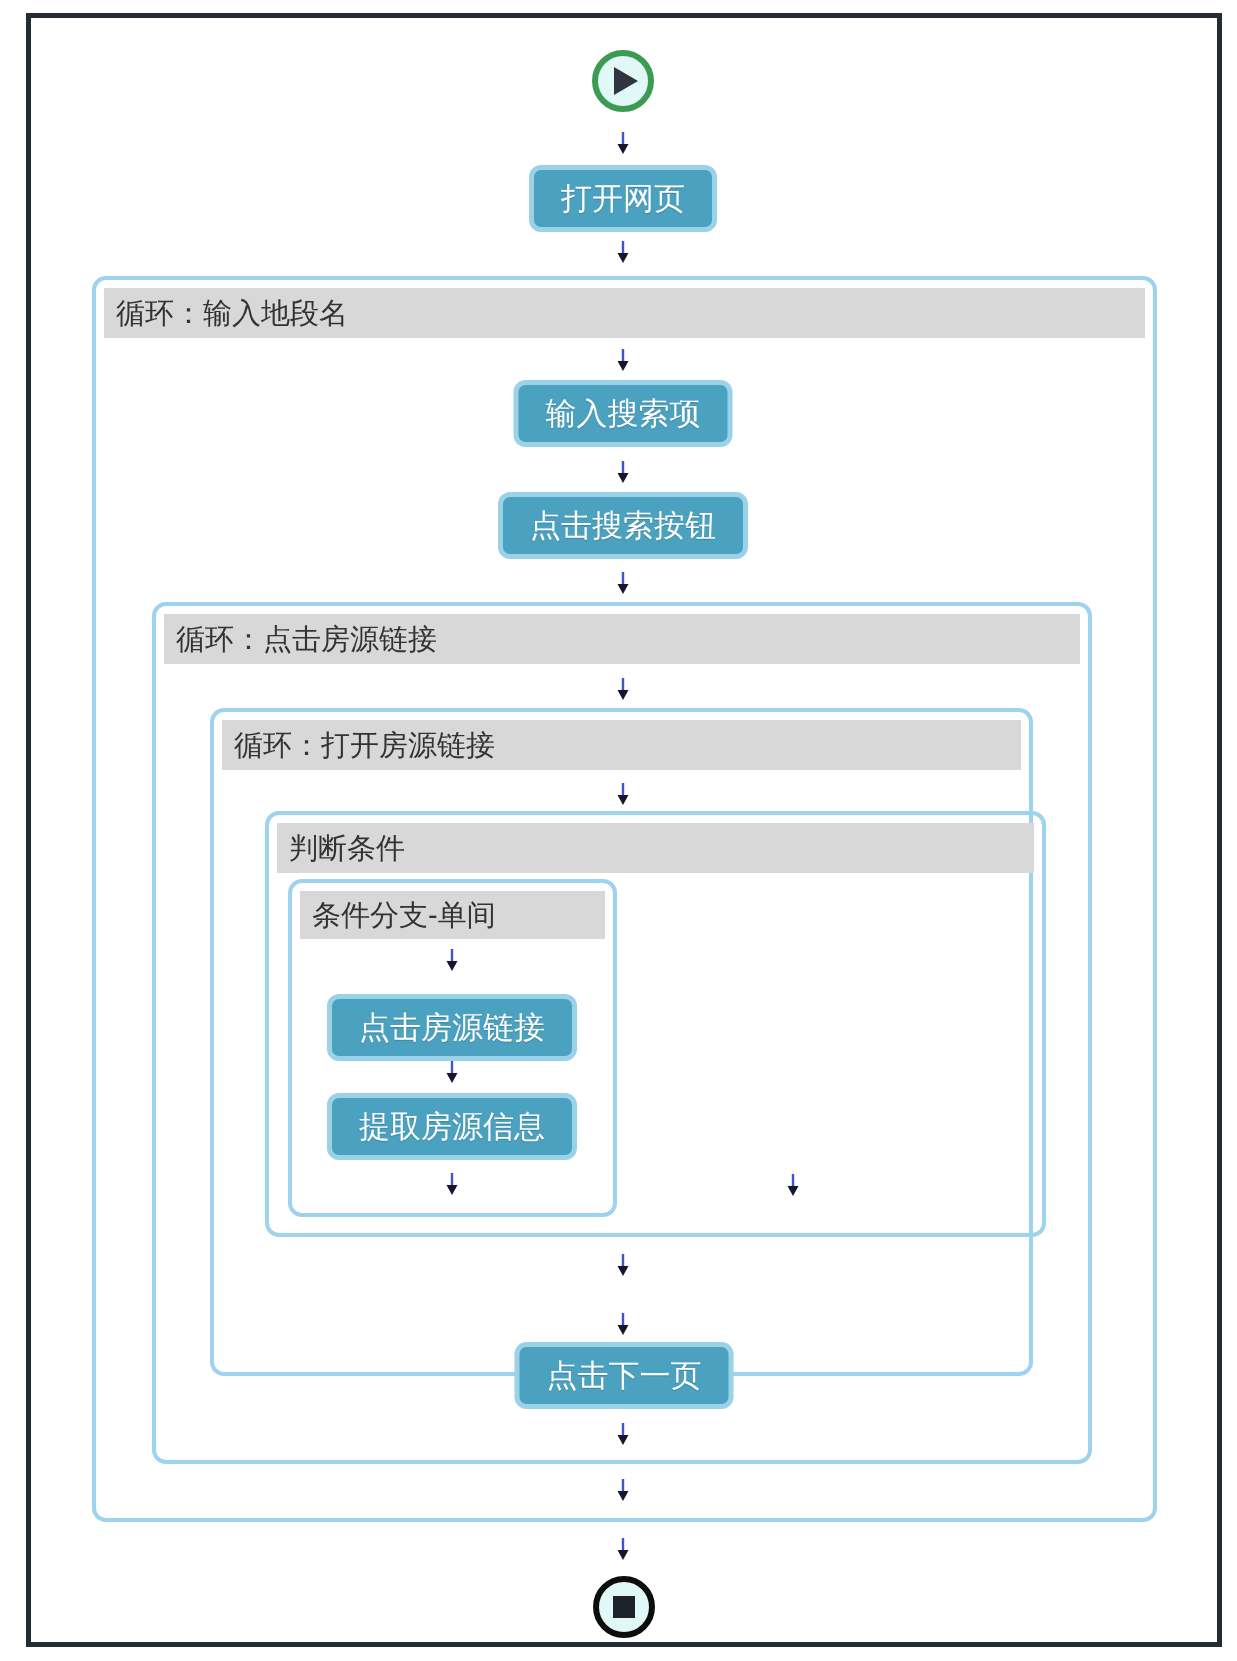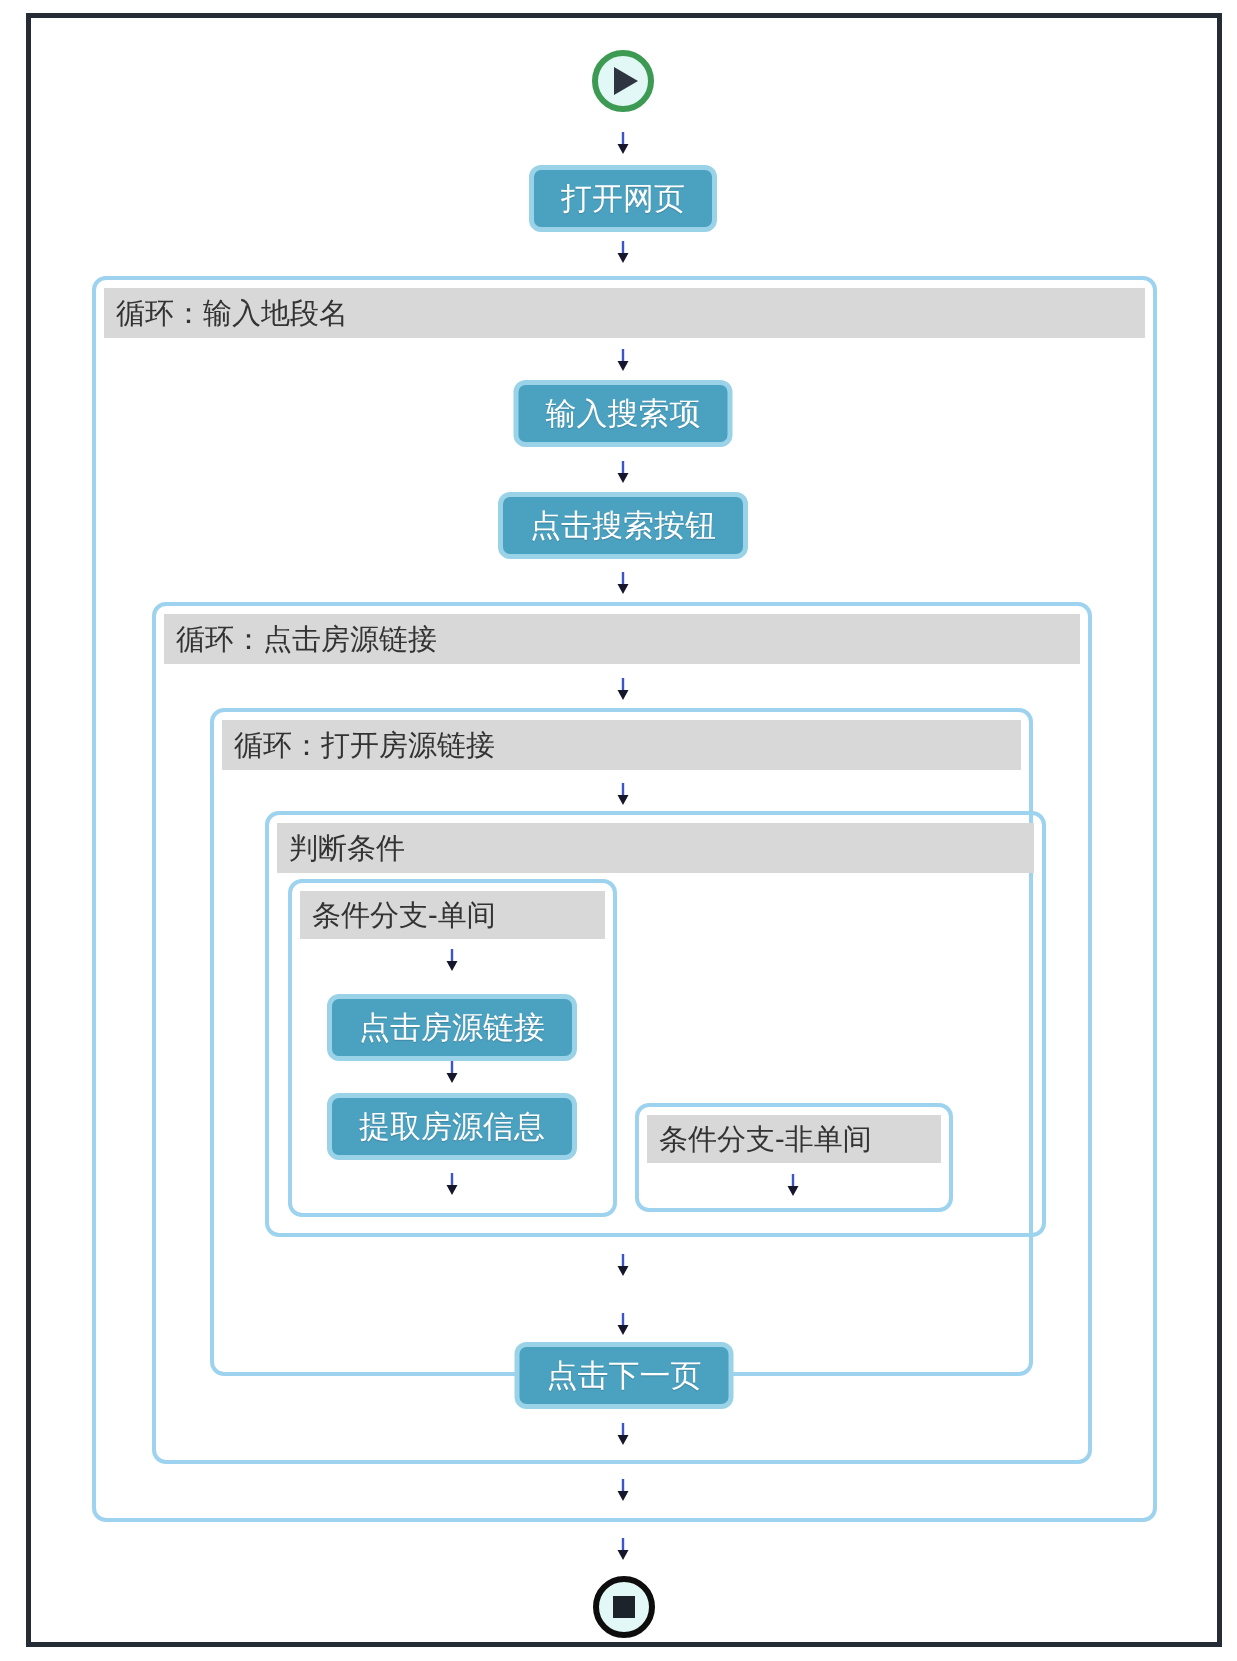--- a/index.html
+++ b/index.html
@@ -74,23 +74,20 @@
   </div>
 
   <div class="loop-box" style="left:265px;top:811px;width:781px;height:426px;">
     <div class="box-header">判断条件</div>
   </div>
 
   <div class="loop-box" style="left:288px;top:879px;width:329px;height:338px;">
     <div class="box-header" style="height:48px;line-height:48px;">条件分支-单间</div>
   </div>
 
-  <div class="loop-box" style="left:635px;top:1103px;width:318px;height:109px;">
-    <div class="box-header" style="height:48px;line-height:48px;">条件分支-非单间</div>
-  </div>
 
   <div class="icon-node start" style="left:592px;top:50px;">
     <span class="play-tri"></span>
   </div>
 
   <div class="node-btn" style="left:623px;top:165px;">打开网页</div>
   <div class="node-btn" style="left:623px;top:492px;">点击搜索按钮</div>
   <div class="node-btn" style="left:623px;top:380px;">输入搜索项</div>
   <div class="node-btn" style="left:452px;top:982px;margin-top:12px;">点击房源链接</div>
   <div class="node-btn" style="left:624px;top:1342px;">点击下一页</div>

